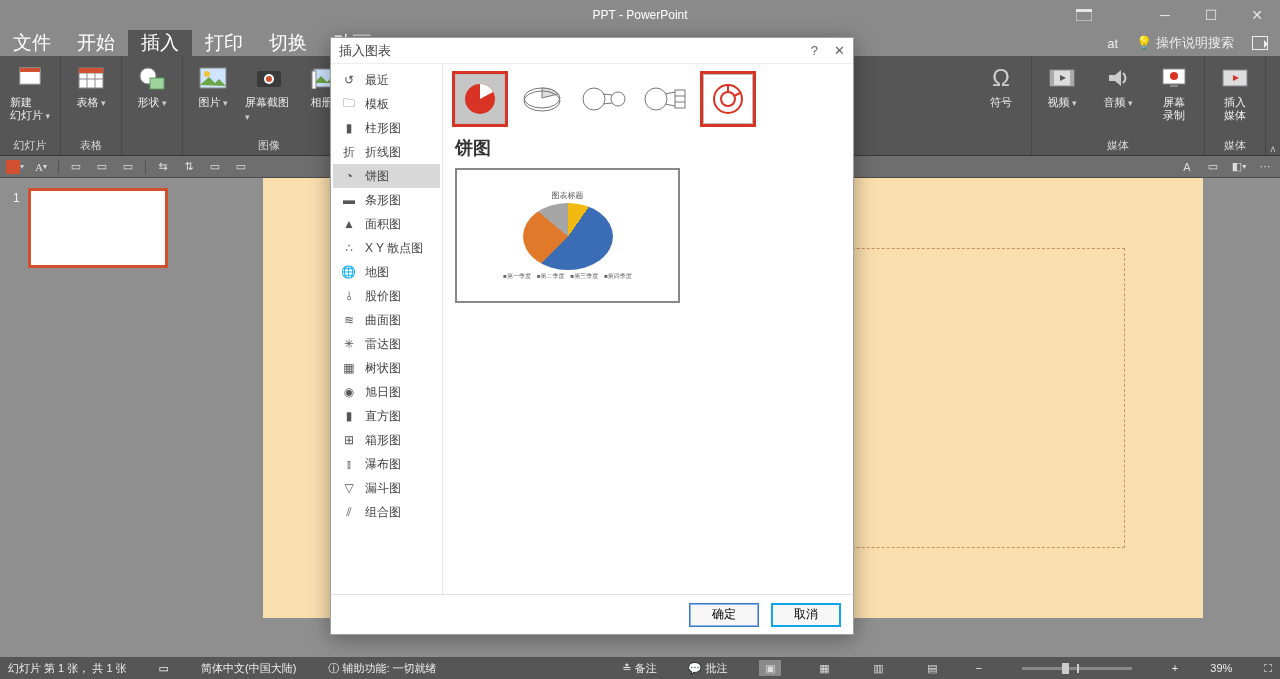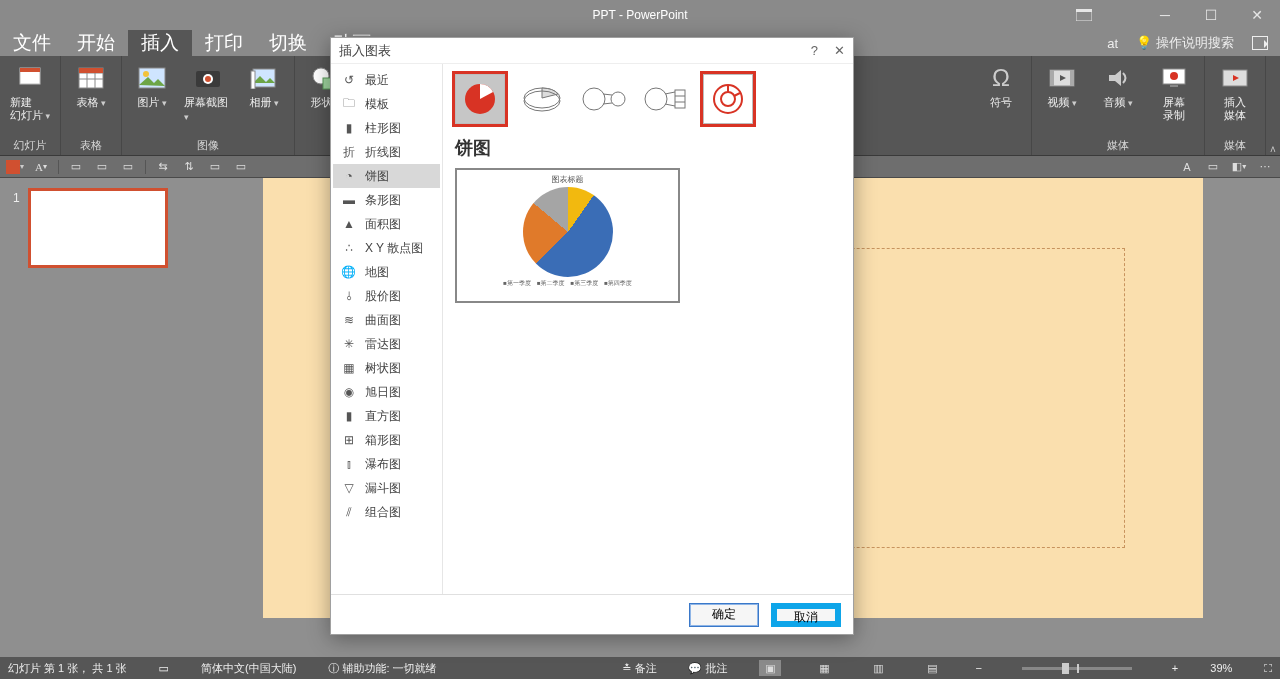--- a/index.html
+++ b/index.html
@@ -68,27 +68,27 @@
 .dialog .catlist .cat{ display:flex; align-items:center; gap:8px; padding:4px 8px; height:24px;}
 .dialog .catlist .cat.active{ background:#d8d8d8;}
 .dialog .catlist .ico{ width:16px; display:flex; justify-content:center; color:#555; font-size:12px;}
 
 .dialog .rpane{ flex:1; padding:10px 12px; overflow:hidden;}
 .dialog .rpane .subrow{ display:flex; gap:12px; align-items:center;}
 .dialog .rpane .sub{ width:50px; height:50px; border:1px solid #bdbdbd; background:#f4f4f4; display:flex; align-items:center; justify-content:center; position:relative;}
 .dialog .rpane .sub.red{ outline:3px solid #d83324; outline-offset:0; background:#c6c6c6;}
 .dialog .rpane .sub.redempty{ outline:3px solid #d83324; background:#fff;}
 .dialog .rpane h2{ font-size:18px; font-weight:600; margin:12px 0 8px; color:#333;}
-.dialog .rpane .preview{ width:225px; height:135px; border:2px solid #888; background:#fff; display:flex; flex-direction:column; align-items:center; padding:4px;}
+.dialog .rpane .preview{ width:225px; height:135px; border:2px solid #888; background:#fff; display:flex; flex-direction:column; align-items:center; padding:20px;}
 .dialog .rpane .preview .pt{ font-size:8px; color:#555;}
 .dialog .rpane .preview .pie{ width:90px; height:90px; border-radius:50%; background: conic-gradient(#f2b90f 0 35deg, #3a6db6 35deg 225deg, #e07a2a 225deg 310deg, #a5a5a5 310deg 360deg); margin:2px 0;}
 .dialog .rpane .preview .leg{ font-size:6px; color:#666; display:flex; gap:6px;}
 
 .dialog .dbuttons{ height:40px; border-top:1px solid #e0e0e0; display:flex; align-items:center; justify-content:flex-end; gap:12px; padding:0 12px;}
-.dialog .dbuttons button{ width:70px; height:24px; font-size:12px; background:#f6f6f6; border:6px solid #0ea5e9;}
+.dialog .dbuttons button{ width:70px; height:24px; font-size:12px; background:#f6f6f6; border:2px solid #0ea5e9;}
 .dialog .dbuttons button.primary{ border:1px solid #3a78c9; box-shadow:inset 0 0 0 1px #8fb5e6;}
 
 
 svg{display:block;}
 </style>
 </head>
 <body>
 
 <div class="titlebar">
   <span>PPT - PowerPoint</span>
@@ -150,20 +150,34 @@
           </div>
         <div class="lbl carrot">表格</div>
       </div>
     </div>
     <div class="grouplabel">表格</div>
   </div>
   <div class="group">
     <div class="items">
       <div class="bigbtn">
         <div class="ico">
+            <svg width="28" height="24">
+              <circle cx="10" cy="10" r="8" fill="#fff" stroke="#888"></circle>
+              <rect x="12" y="12" width="14" height="11" fill="#9fd49f" stroke="#5a9a5a"></rect>
+            </svg>
+          </div>
+        <div class="lbl carrot">形状</div>
+      </div>
+    </div>
+    <div class="grouplabel">&nbsp;</div>
+  </div>
+  <div class="group">
+    <div class="items">
+      <div class="bigbtn">
+        <div class="ico">
             <svg width="28" height="22">
               <rect x="1" y="1" width="26" height="20" fill="#cfe5ff" stroke="#888"></rect>
               <circle cx="8" cy="7" r="3" fill="#f2c23b"></circle>
               <polyline points="1,18 10,10 16,16 20,12 27,19" fill="#6da547" stroke="none"></polyline>
             </svg>
           </div>
         <div class="lbl carrot">图片</div>
       </div>
       <div class="bigbtn">
         <div class="ico">
@@ -180,34 +194,20 @@
             <svg width="28" height="22">
               <rect x="3" y="2" width="22" height="18" fill="#cfe5ff" stroke="#888"></rect>
               <polyline points="3,16 10,9 16,15 20,11 25,16" fill="#6da547"></polyline>
               <rect x="1" y="4" width="4" height="18" fill="#fff" stroke="#888"></rect>
             </svg>
           </div>
         <div class="lbl carrot">相册</div>
       </div>
     </div>
     <div class="grouplabel">图像</div>
-  </div>
-  <div class="group">
-    <div class="items">
-      <div class="bigbtn">
-        <div class="ico">
-            <svg width="28" height="24">
-              <circle cx="10" cy="10" r="8" fill="#fff" stroke="#888"></circle>
-              <rect x="12" y="12" width="14" height="11" fill="#9fd49f" stroke="#5a9a5a"></rect>
-            </svg>
-          </div>
-        <div class="lbl carrot">形状</div>
-      </div>
-    </div>
-    <div class="grouplabel">&nbsp;</div>
   </div>
 
   <div style="flex:1"></div>
 
   <div class="group">
     <div class="items">
       <div class="bigbtn">
         <div class="ico" style="color:#ccc;font-size:24px;">Ω</div>
         <div class="lbl">符号</div>
       </div>

